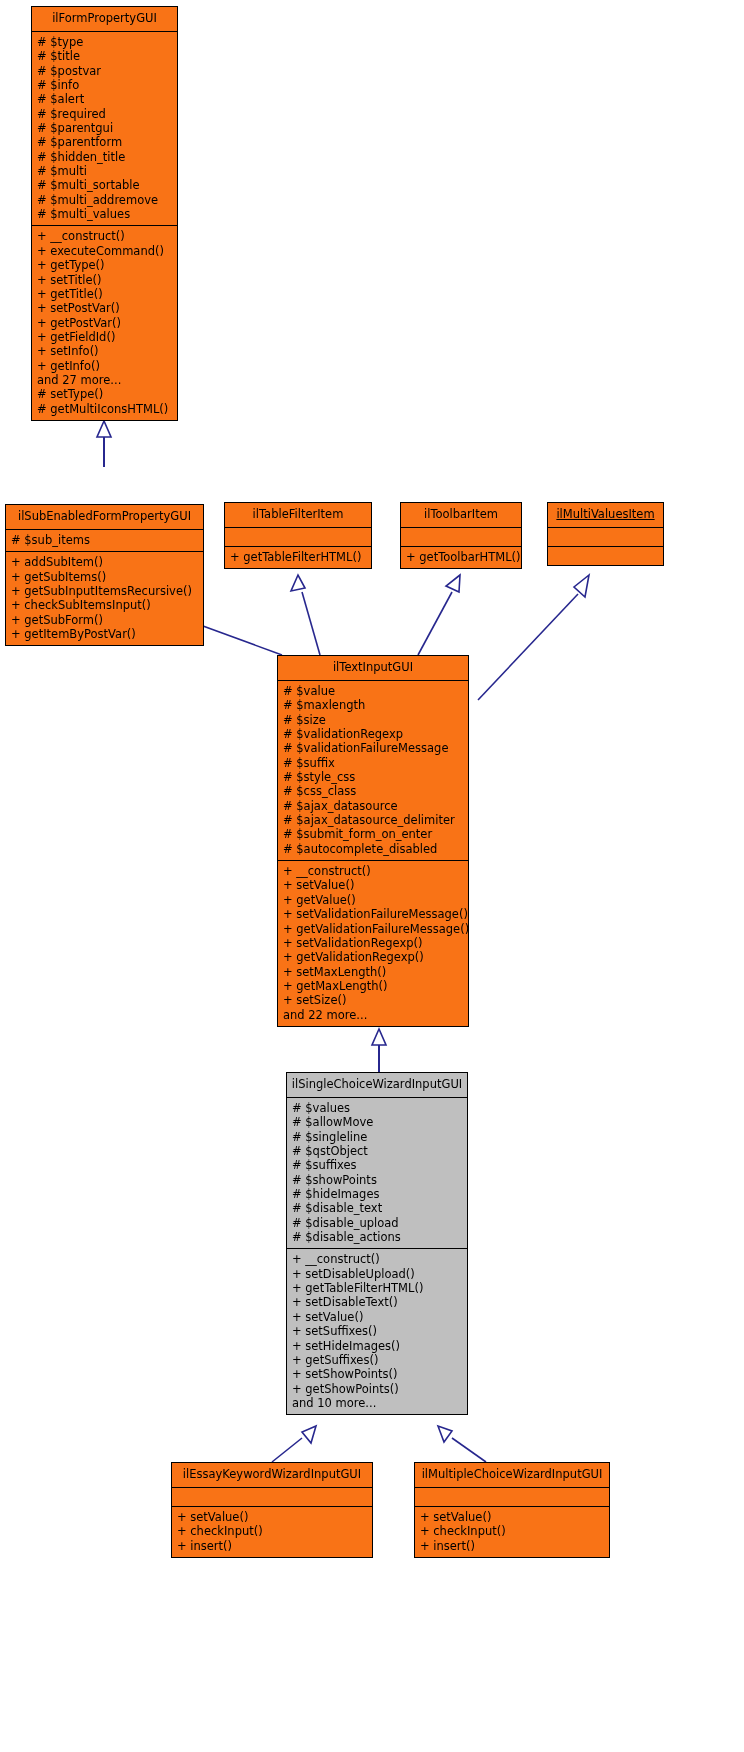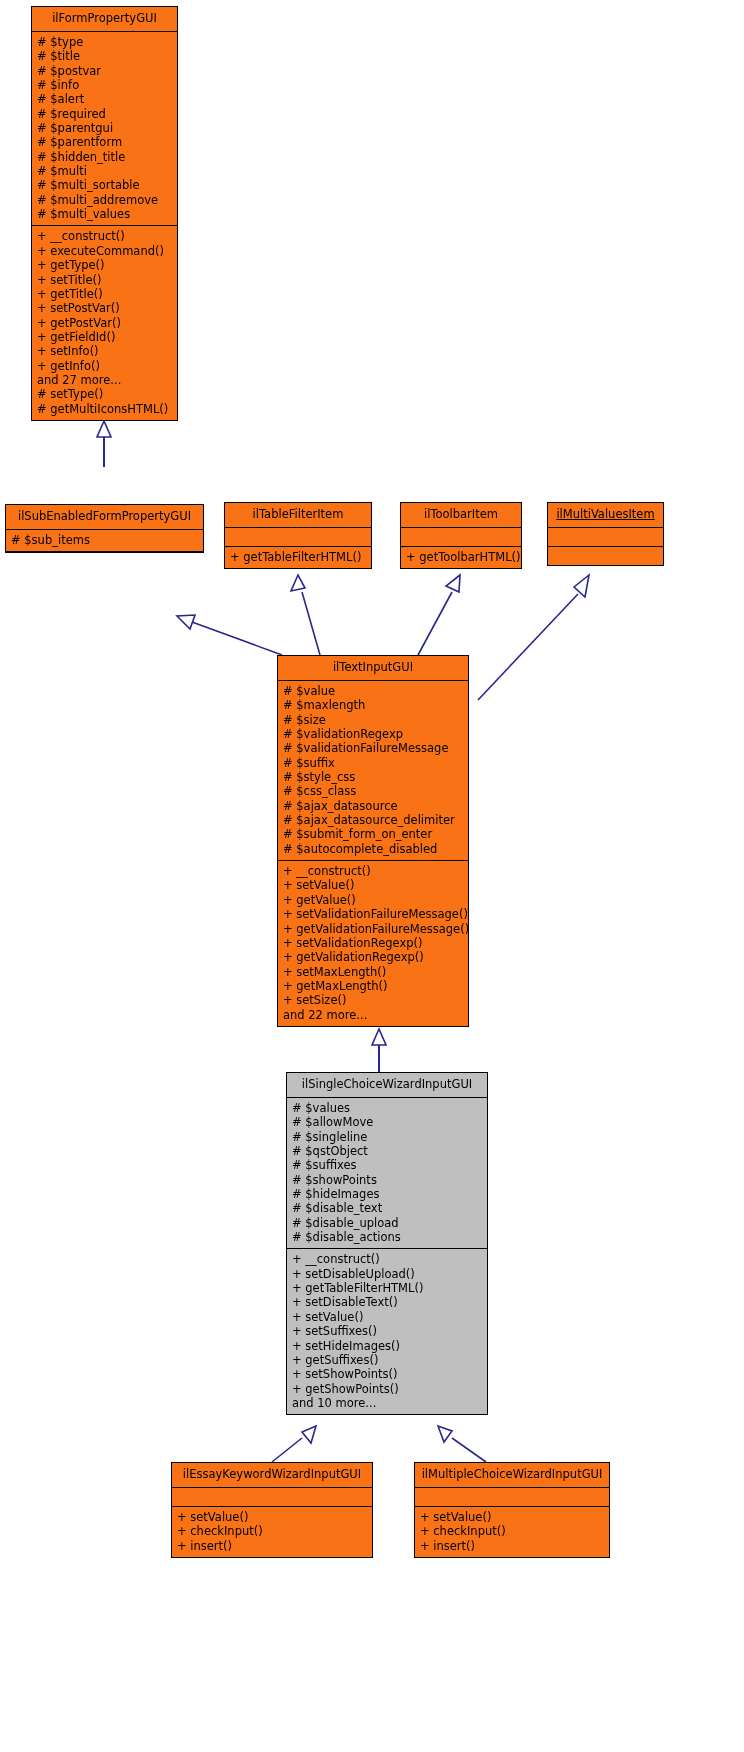--- a/index.html
+++ b/index.html
@@ -103,20 +103,28 @@
     </div>
   </div>
 
   <div class="node" style="left:5px;top:467px;width:199px;margin-top:37px;">
     <div class="title">ilSubEnabledFormPropertyGUI</div>
     <div class="sep"></div>
     <div class="compart">
       <div class="row"># $sub_items</div>
     </div>
     <div class="sep"></div>
+    <div class="compart">
+      <div class="row">+ addSubItem()</div>
+      <div class="row">+ getSubItems()</div>
+      <div class="row">+ getSubInputItemsRecursive()</div>
+      <div class="row">+ checkSubItemsInput()</div>
+      <div class="row">+ getSubForm()</div>
+      <div class="row">+ getItemByPostVar()</div>
+    </div>
   </div>
 
   <div class="node" style="left:224px;top:502px;width:148px;">
     <div class="title">ilTableFilterItem</div>
     <div class="sep"></div>
     <div class="compart empty"></div>
     <div class="sep"></div>
     <div class="compart">
       <div class="row">+ getTableFilterHTML()</div>
     </div>
@@ -166,21 +174,21 @@
       <div class="row">+ getValidationFailureMessage()</div>
       <div class="row">+ setValidationRegexp()</div>
       <div class="row">+ getValidationRegexp()</div>
       <div class="row">+ setMaxLength()</div>
       <div class="row">+ getMaxLength()</div>
       <div class="row">+ setSize()</div>
       <div class="row">and 22 more...</div>
     </div>
   </div>
 
-  <div class="node hl" style="left:286px;top:1072px;width:202px;">
+  <div class="node hl" style="left:286px;top:1072px;width:182px;">
     <div class="title">ilSingleChoiceWizardInputGUI</div>
     <div class="sep"></div>
     <div class="compart">
       <div class="row"># $values</div>
       <div class="row"># $allowMove</div>
       <div class="row"># $singleline</div>
       <div class="row"># $qstObject</div>
       <div class="row"># $suffixes</div>
       <div class="row"># $showPoints</div>
       <div class="row"># $hideImages</div>

